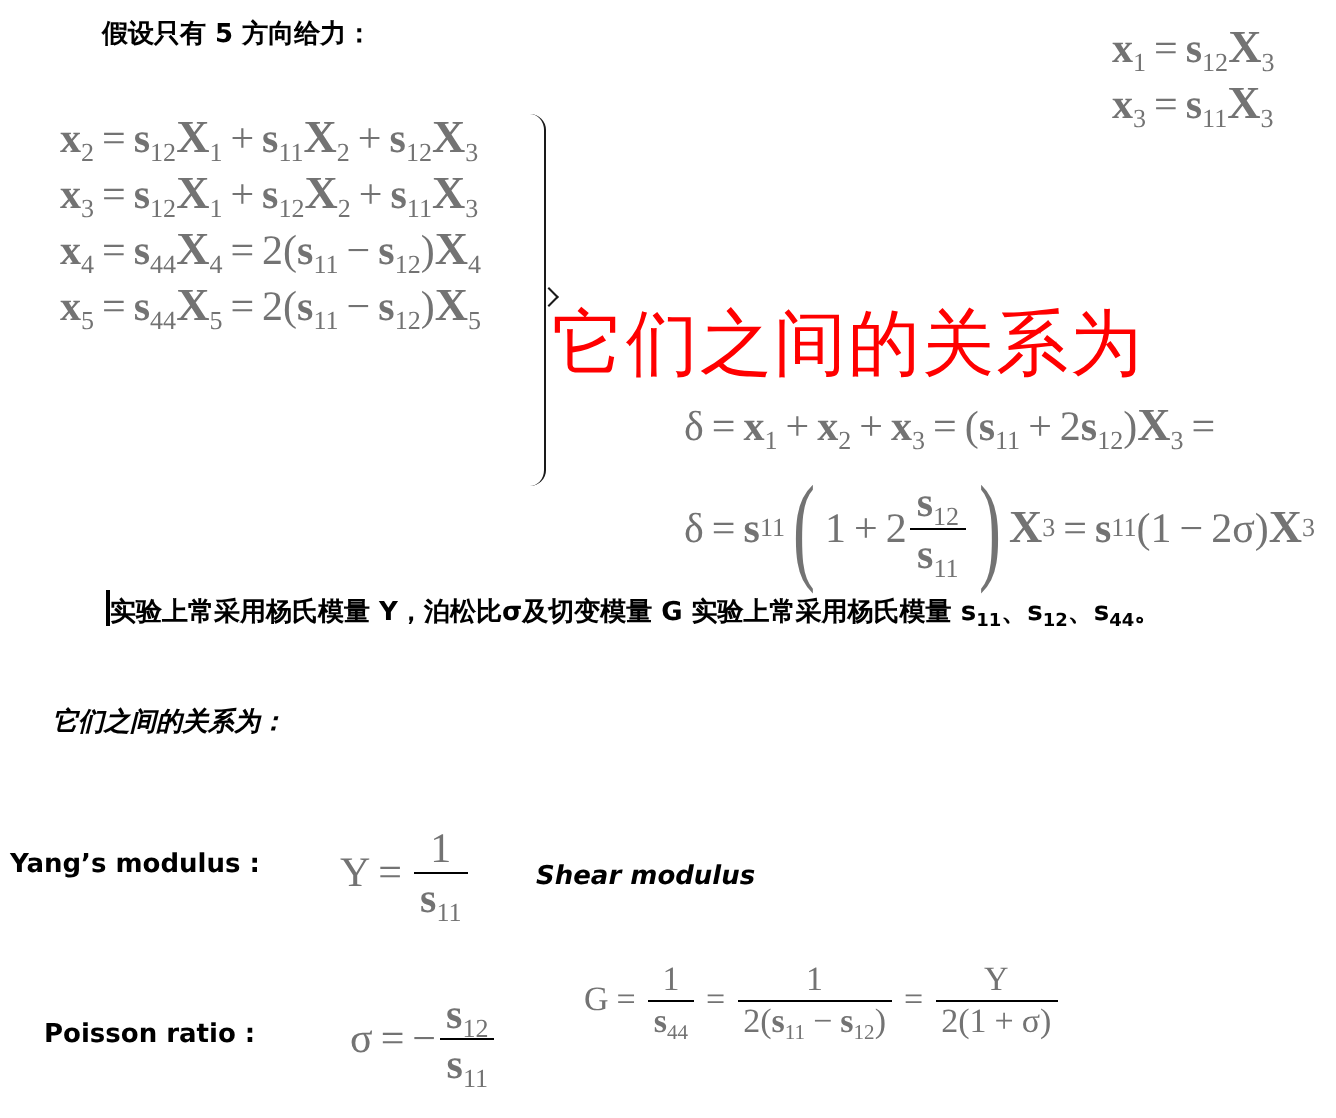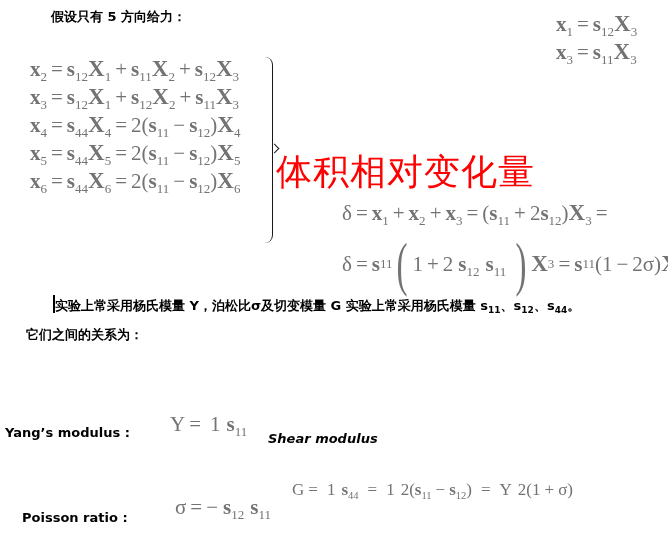--- a/index.html
+++ b/index.html
@@ -25,46 +25,45 @@
       position: absolute; left: 271px; top: 145px; width: 6px; height: 6px;
       border-top: 1.5px solid #1a1a1a; border-right: 1.5px solid #1a1a1a;
       transform: rotate(45deg);
     }
     .red-title {
       position: absolute; left: 276px; top: 148px;
       color: #ff0000; font-size: 36px; font-family: "DejaVu Sans", sans-serif;
       font-weight: normal; letter-spacing: 1px; white-space: nowrap;
     }
 
-    .frac { display: inline-flex; flex-direction: row; align-items: center; vertical-align: middle; margin: 0 2px; }
+    .frac { display: inline-flex; flex-direction: column; align-items: center; vertical-align: middle; margin: 0 2px; }
     .frac .num, .frac .den { line-height: 1.15; padding: 0 3px; }
     .frac .bar { width: 100%; border-top: 1.3px solid #000; }
 
     .big-paren { font-size: 60px; font-weight: 100; line-height: 1; vertical-align: middle; transform: scaleX(0.55); display: inline-block; }
 
     .cursor { position: absolute; left: 53px; top: 295px; width: 2px; height: 18px; background: #000; }
     .sub-sm { font-size: 9px; vertical-align: -3px; }
   </style>
 </head>
 <body>
 
 <div class="abs cn-bold" style="left:51px;top:8px;">假设只有 5 方向给力：</div>
 
 <div class="abs" style="left:30px;top:55px;">
   <div class="math eq-row"><span class="b">x</span><sub>2</sub><span class="op">=</span><span class="b">s</span><sub>12</sub><span class="X">X</span><sub>1</sub><span class="op">+</span><span class="b">s</span><sub>11</sub><span class="X">X</span><sub>2</sub><span class="op">+</span><span class="b">s</span><sub>12</sub><span class="X">X</span><sub>3</sub></div>
   <div class="math eq-row"><span class="b">x</span><sub>3</sub><span class="op">=</span><span class="b">s</span><sub>12</sub><span class="X">X</span><sub>1</sub><span class="op">+</span><span class="b">s</span><sub>12</sub><span class="X">X</span><sub>2</sub><span class="op">+</span><span class="b">s</span><sub>11</sub><span class="X">X</span><sub>3</sub></div>
   <div class="math eq-row"><span class="b">x</span><sub>4</sub><span class="op">=</span><span class="b">s</span><sub>44</sub><span class="X">X</span><sub>4</sub><span class="op">=</span>2(<span class="b">s</span><sub>11</sub><span class="op">−</span><span class="b">s</span><sub>12</sub>)<span class="X">X</span><sub>4</sub></div>
   <div class="math eq-row"><span class="b">x</span><sub>5</sub><span class="op">=</span><span class="b">s</span><sub>44</sub><span class="X">X</span><sub>5</sub><span class="op">=</span>2(<span class="b">s</span><sub>11</sub><span class="op">−</span><span class="b">s</span><sub>12</sub>)<span class="X">X</span><sub>5</sub></div>
-  <div class="math eq-row"><span class="b">x</span><sub>6</sub><span class="op">=</span><span class="b">s</span><sub>44</sub><span class="X">X</span><sub>6</sub><span class="op">=</span>2(<span class="b">s</span><sub>11</sub><span class="op">−</span><span class="b">s</span><sub>12</sub>)<span class="X">X</span><sub>6</sub></div>
 </div>
 
 <div class="brace"></div>
 <div class="brace-tip"></div>
 
-<div class="red-title">体积相对变化量</div>
+<div class="red-title">它们之间的关系为</div>
 
 <div class="abs" style="left:556px;top:10px;">
   <div class="math eq-row"><span class="b">x</span><sub>1</sub><span class="op">=</span><span class="b">s</span><sub>12</sub><span class="X">X</span><sub>3</sub></div>
   <div class="math eq-row"><span class="b">x</span><sub>3</sub><span class="op">=</span><span class="b">s</span><sub>11</sub><span class="X">X</span><sub>3</sub></div>
 </div>
 
 <div class="abs math eq-row" style="left:342px;top:199px;">δ<span class="op">=</span><span class="b">x</span><sub>1</sub><span class="op">+</span><span class="b">x</span><sub>2</sub><span class="op">+</span><span class="b">x</span><sub>3</sub><span class="op">=</span>(<span class="b">s</span><sub>11</sub><span class="op">+</span>2<span class="b">s</span><sub>12</sub>)<span class="X">X</span><sub>3</sub><span class="op">=</span></div>
 
 <div class="abs math" style="left:342px;top:234px;font-size:21px;display:flex;align-items:center;">
   <span>δ</span><span class="op">=</span><span class="b">s</span><sub>11</sub>
@@ -78,21 +77,21 @@
   <span class="big-paren">)</span>
   <span class="b" style="font-size:23px;">X</span><sub>3</sub><span class="op">=</span><span class="b">s</span><sub>11</sub>(1<span class="op">−</span>2σ)<span class="b" style="font-size:23px;">X</span><sub>3</sub>
 </div>
 
 <div class="cursor"></div>
 
 <div class="abs cn-bold" style="left:55px;top:297px;">
   <span>实验上常采用杨氏模量 Y，泊松比σ及切变模量 G 实验上常采用杨氏模量 </span><span>s</span><span class="sub-sm">11</span><span>、</span><span>s</span><span class="sub-sm">12</span><span>、</span><span>s</span><span class="sub-sm">44</span><span>。</span>
 </div>
 
-<div class="abs cn-bold" style="left:26px;top:326px;">它们之间的关系为：</div>
+<div class="abs cn-bold" style="left:26px;top:352px;font-style:italic;">它们之间的关系为：</div>
 
 <div class="abs cn-bold" style="left:5px;top:425px;">Yang’s modulus :</div>
 <div class="abs math" style="left:170px;top:412px;font-size:21px;display:flex;align-items:center;">
   <span>Y</span>
     <span class="op">=</span>
   <span class="frac">
       <span class="num">1</span>
       <span class="bar"></span>
       <span class="den"><span class="b">s</span><sub>11</sub></span>
     </span>

